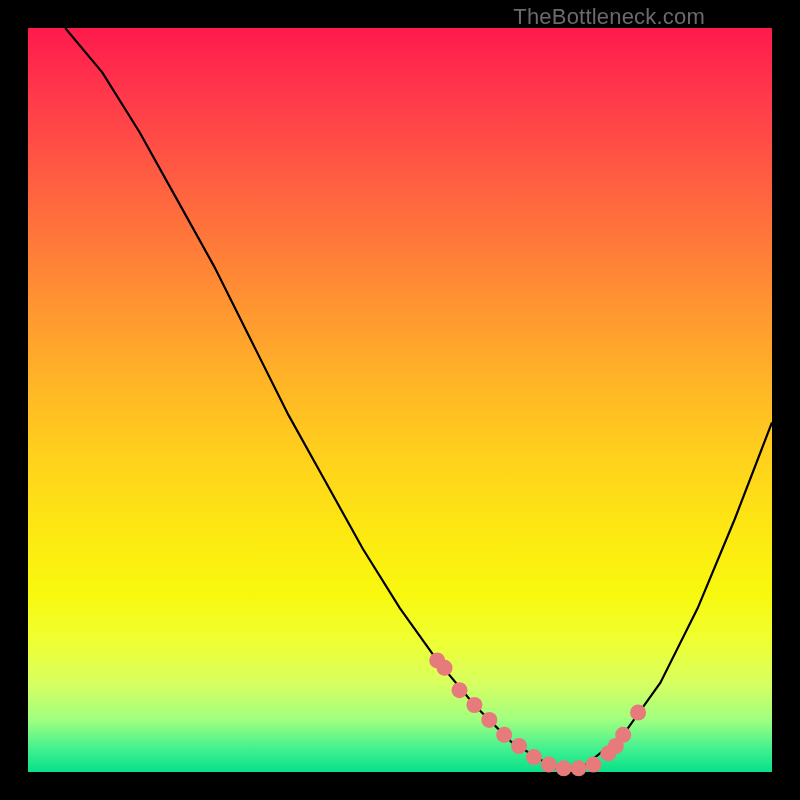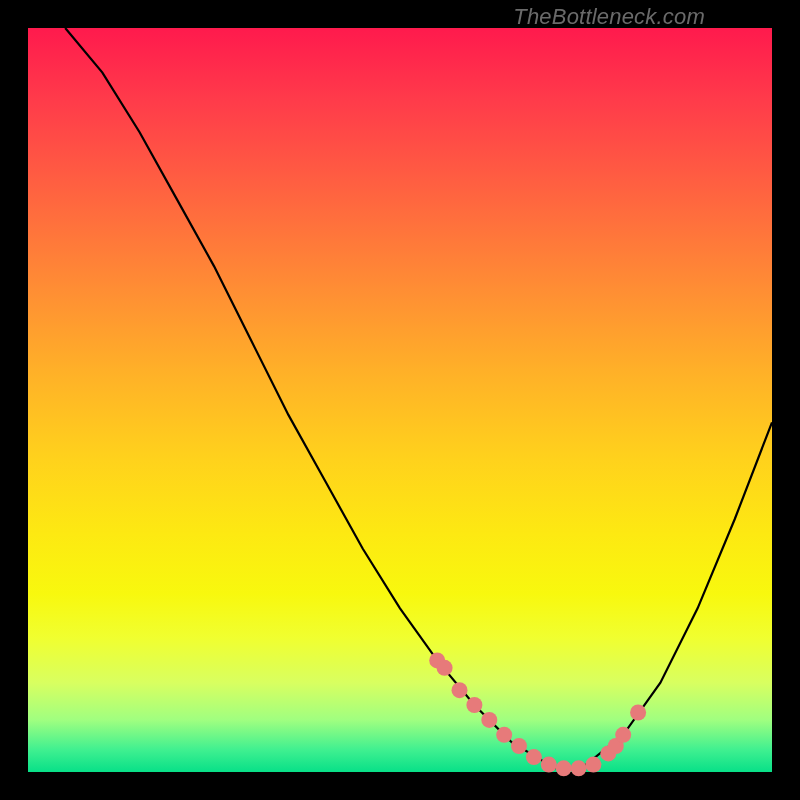--- a/index.html
+++ b/index.html
@@ -2,21 +2,20 @@
 <html><head>
 <meta charset="utf-8">
 <style>
   * { margin: 0; padding: 0; box-sizing: border-box; }
   html, body { width: 800px; height: 800px; background: #000; overflow: hidden; }
   .container {
     position: relative;
     width: 735px;
     height: 800px;
     background: #000;
-    font-style: italic;
   }
   .plot-area {
     position: absolute;
     left: 28px;
     top: 28px;
     width: 744px;
     height: 744px;
     background: linear-gradient(to bottom,
       #ff1a4d 0%,
       #ff3c4a 10%,

